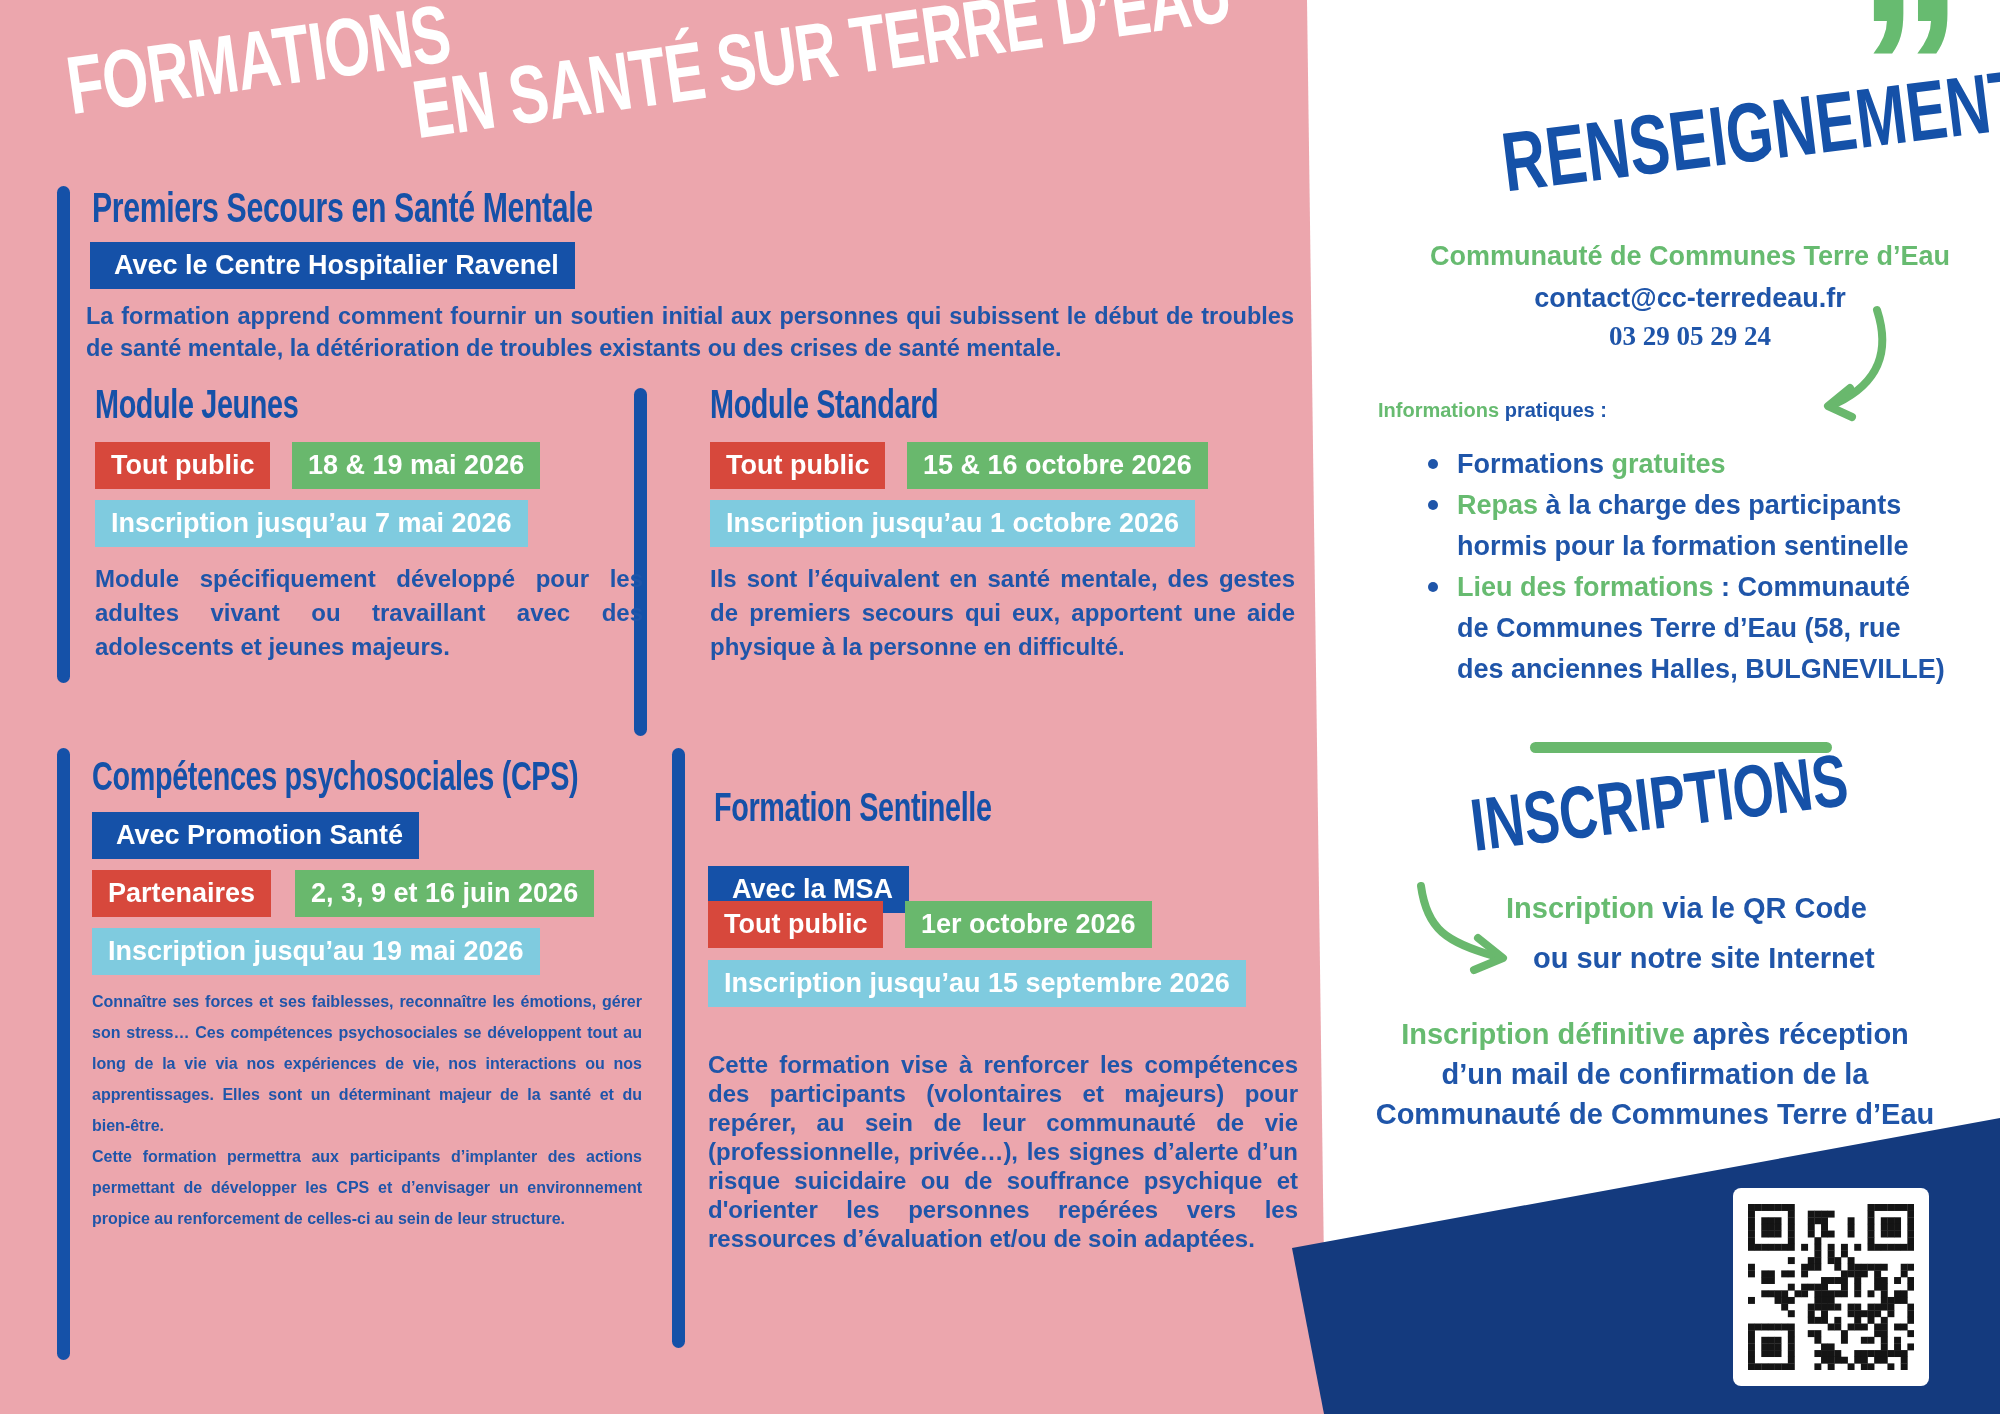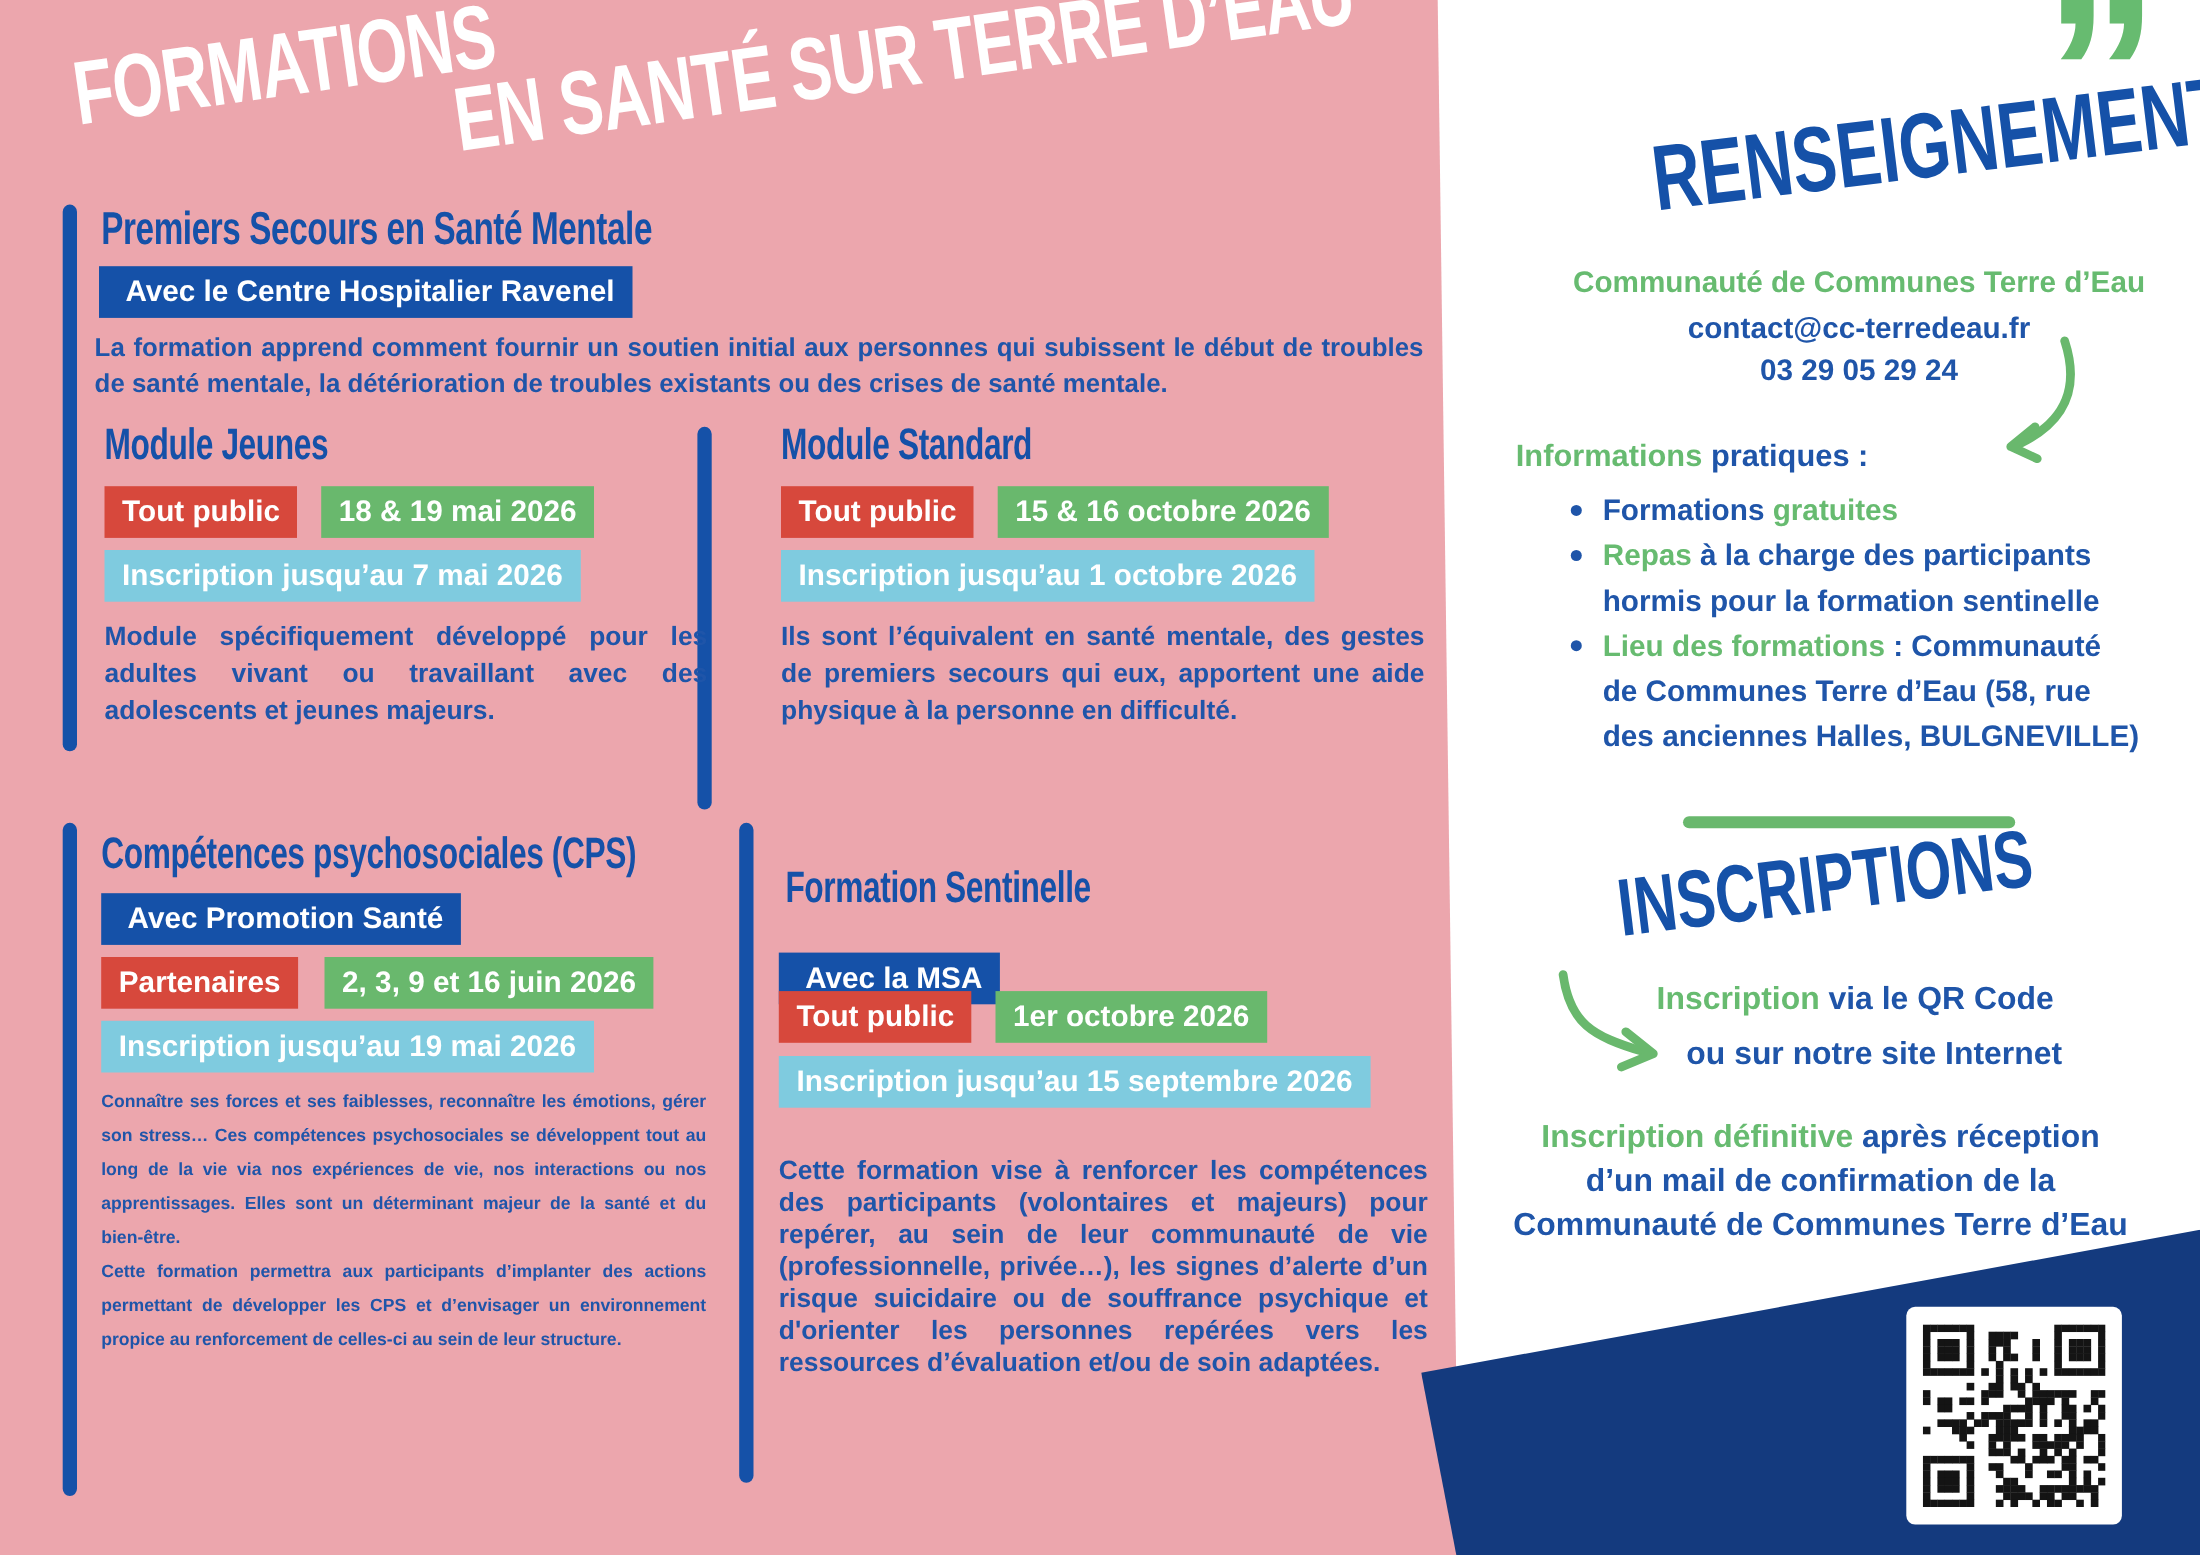--- a/index.html
+++ b/index.html
@@ -31,21 +31,21 @@
   .p-fs{left:708px; top:1050px; width:590px; font-size:24px; line-height:29px;}
   .r-title{position:absolute; left:1390px; top:86px; font-size:84px; font-weight:700; line-height:1;
     color:var(--blue); white-space:nowrap; transform:rotate(-7deg) scaleX(0.72);}
   .i-title{position:absolute; left:1396px; top:766px; font-size:74px; font-weight:700; line-height:1;
     color:var(--blue); white-space:nowrap; transform:rotate(-7deg) scaleX(0.72);}
   .quote{position:absolute; left:1858px; top:-38px; font-size:210px; line-height:1; font-weight:700;
     color:var(--greentext);}
   .cline{position:absolute; left:1400px; width:580px; text-align:center; font-weight:700;
     font-size:27px; line-height:1.2; white-space:nowrap;}
   .blue-t{color:var(--textblue);} .green-t{color:var(--greentext);}
-  .info-head{position:absolute; left:1378px; top:399px; font-size:28px; font-weight:700; white-space:nowrap;}
+  .info-head{position:absolute; left:1378px; top:399px; font-size:20px; font-weight:700; white-space:nowrap;}
   .bullets{position:absolute; left:1428px; top:444px; width:540px;}
   .bullet{display:flex; align-items:flex-start;}
   .b-dot{width:10px; height:10px; border-radius:50%; background:var(--textblue); margin:15px 19px 0 0; flex:none;}
   .b-text{font-size:27px; font-weight:700; line-height:41px; white-space:nowrap;}
   .divider{position:absolute; left:1530px; top:742px; width:302px; height:11px; border-radius:6px;
     background:var(--green);}
   .qrline{position:absolute; font-size:29px; font-weight:700; line-height:1.1; white-space:nowrap;}
   .defblock{position:absolute; left:1355px; top:1014px; width:600px; text-align:center;
     font-size:29px; font-weight:700; line-height:40px;}
   .wedge{position:absolute; left:1280px; top:1100px; width:720px; height:314px; background:var(--navy);
@@ -102,21 +102,21 @@
   <div class="badge bg-red" style="left:708px; top:901px;">Tout public</div>
   <div class="badge bg-green" style="left:905px; top:901px;">1er octobre 2026</div>
   <div class="badge bg-cyan" style="left:708px; top:960px;">Inscription jusqu’au 15 septembre 2026</div>
   <div class="para p-fs">Cette formation vise à renforcer les compétences des participants (volontaires et majeurs) pour repérer, au sein de leur communauté de vie (professionnelle, privée…), les signes d’alerte d’un risque suicidaire ou de souffrance psychique et d'orienter les personnes repérées vers les ressources d’évaluation et/ou de soin adaptées.</div>
 
   <div class="r-title">RENSEIGNEMENTS</div>
   <div class="quote">”</div>
 
   <div class="cline green-t" style="top:240px;">Communauté de Communes Terre d’Eau</div>
   <div class="cline blue-t" style="top:282px;">contact@cc-terredeau.fr</div>
-  <div class="cline blue-t" style="top:320px;">03 29 05 29 24</div>
+  <div class="cline blue-t" style="top:320px;font-family:Liberation Serif, serif;">03 29 05 29 24</div>
 
   <div class="info-head"><span class="green-t">Informations</span><span class="blue-t"> pratiques :</span></div>
 
   <div class="bullets">
     <div class="bullet">
       <span class="b-dot"></span>
       <div class="b-text"><span class="blue-t">Formations </span><span class="green-t">gratuites</span></div>
     </div>
     <div class="bullet">
       <span class="b-dot"></span>

